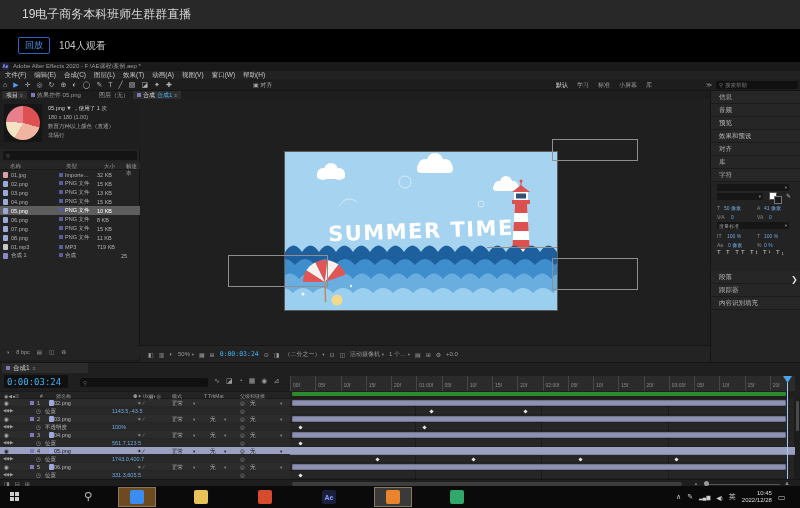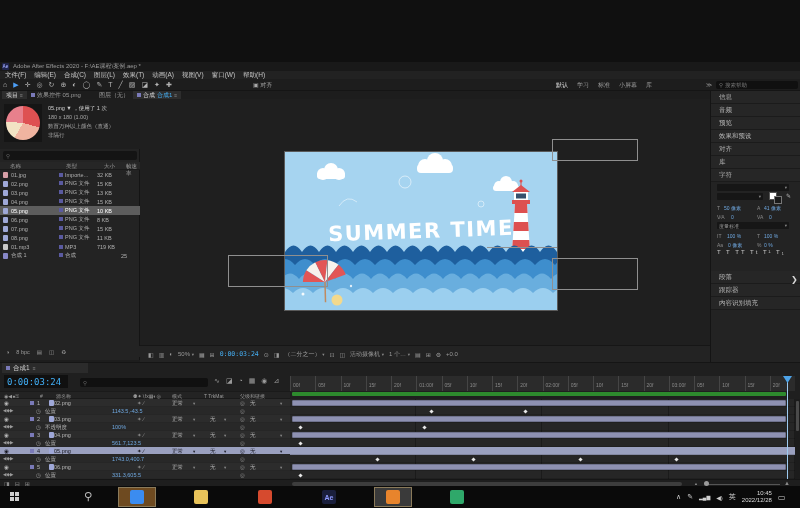--- a/index.html
+++ b/index.html
@@ -118,20 +118,27 @@
 .appic{width:14px;height:14px;border-radius:2px;display:flex;align-items:center;justify-content:center;font-size:7px;font-weight:bold}
 #tray{position:absolute;left:676px;top:0;height:22px;display:flex;align-items:center;gap:6px;font-size:7px;color:#cfcfcf}
 #clock{text-align:right;font-size:6px;line-height:7px;color:#dcdcdc}
 #notif{font-size:8px;color:#cfcfcf}
 </style>
 </head>
 <body>
 
 <div id="screen">
 
+  <div id="stream-header">
+    <span>19电子商务本科班师生群群直播</span>
+  </div>
+  <div id="stream-info">
+    <span id="replay-badge">回放</span>
+    <span id="viewer-count">104人观看</span>
+  </div>
 
   <div id="ae">
 
     <div id="titlebar">
       <span class="ae-logo">Ae</span>
       <span id="win-title">Adobe After Effects 2020 - F:\AE课程\案例.aep *</span>
     </div>
 
     <div id="menubar">
         <div class="mi">文件(F)</div>

